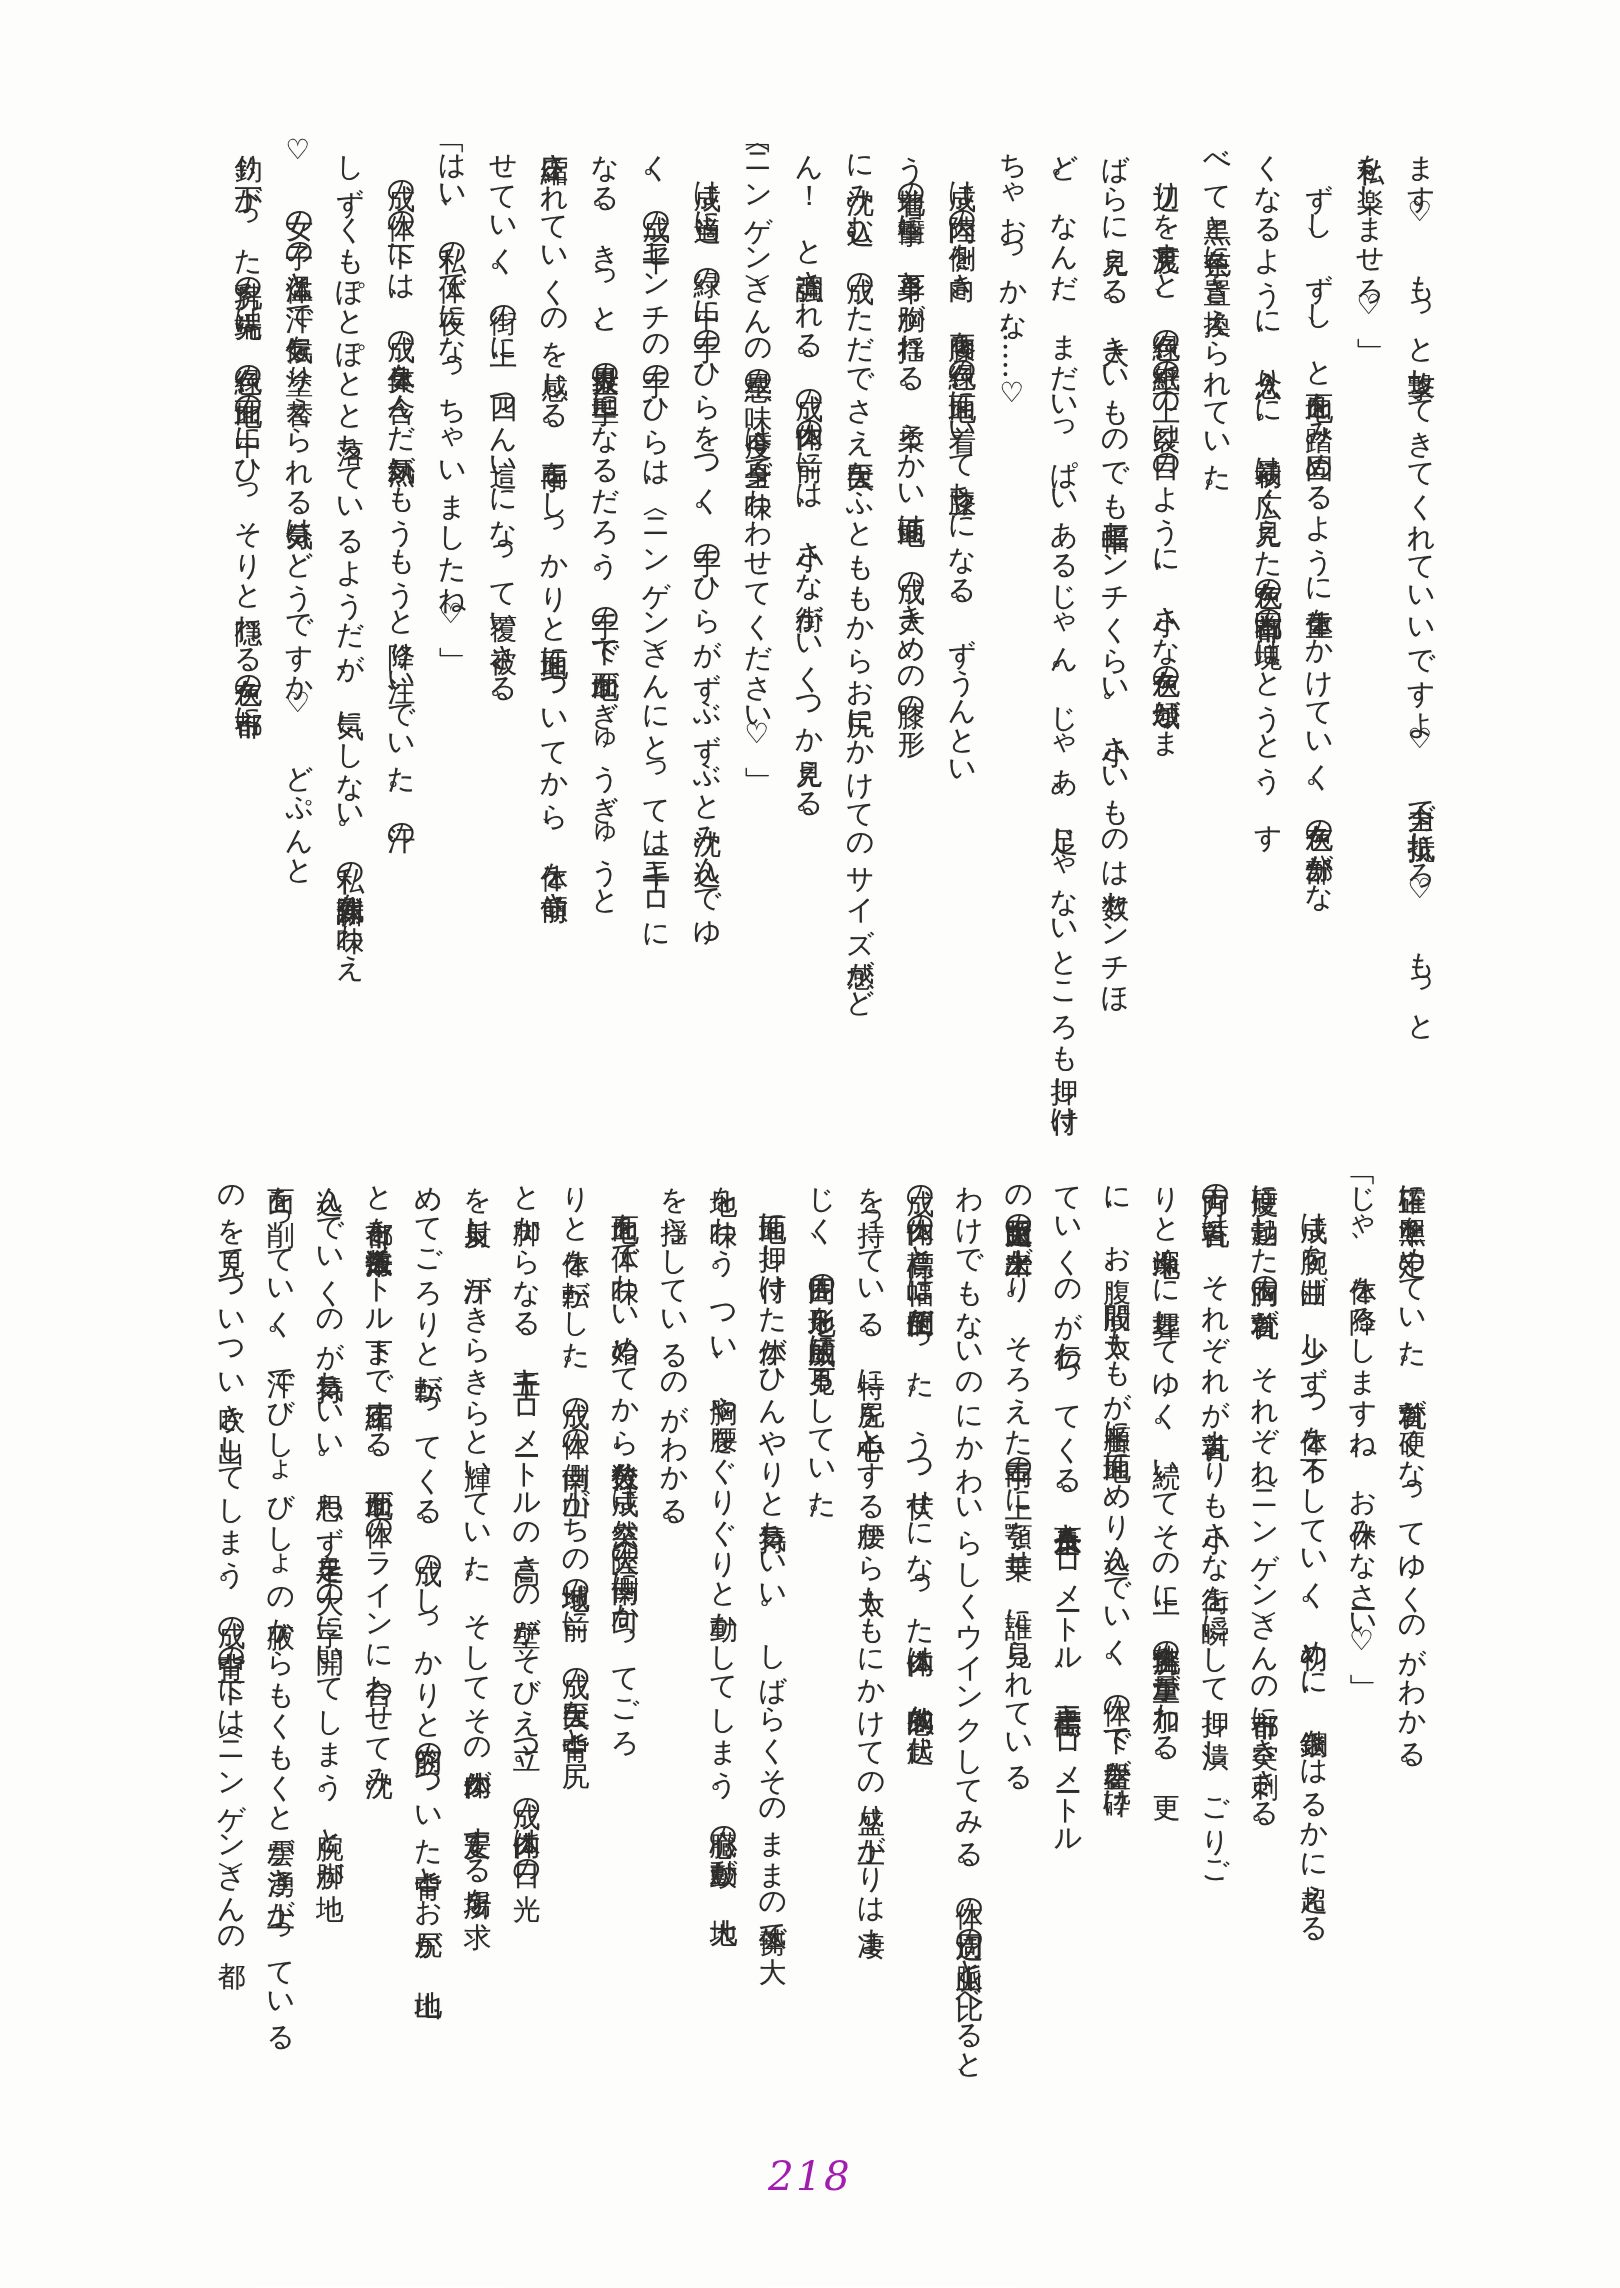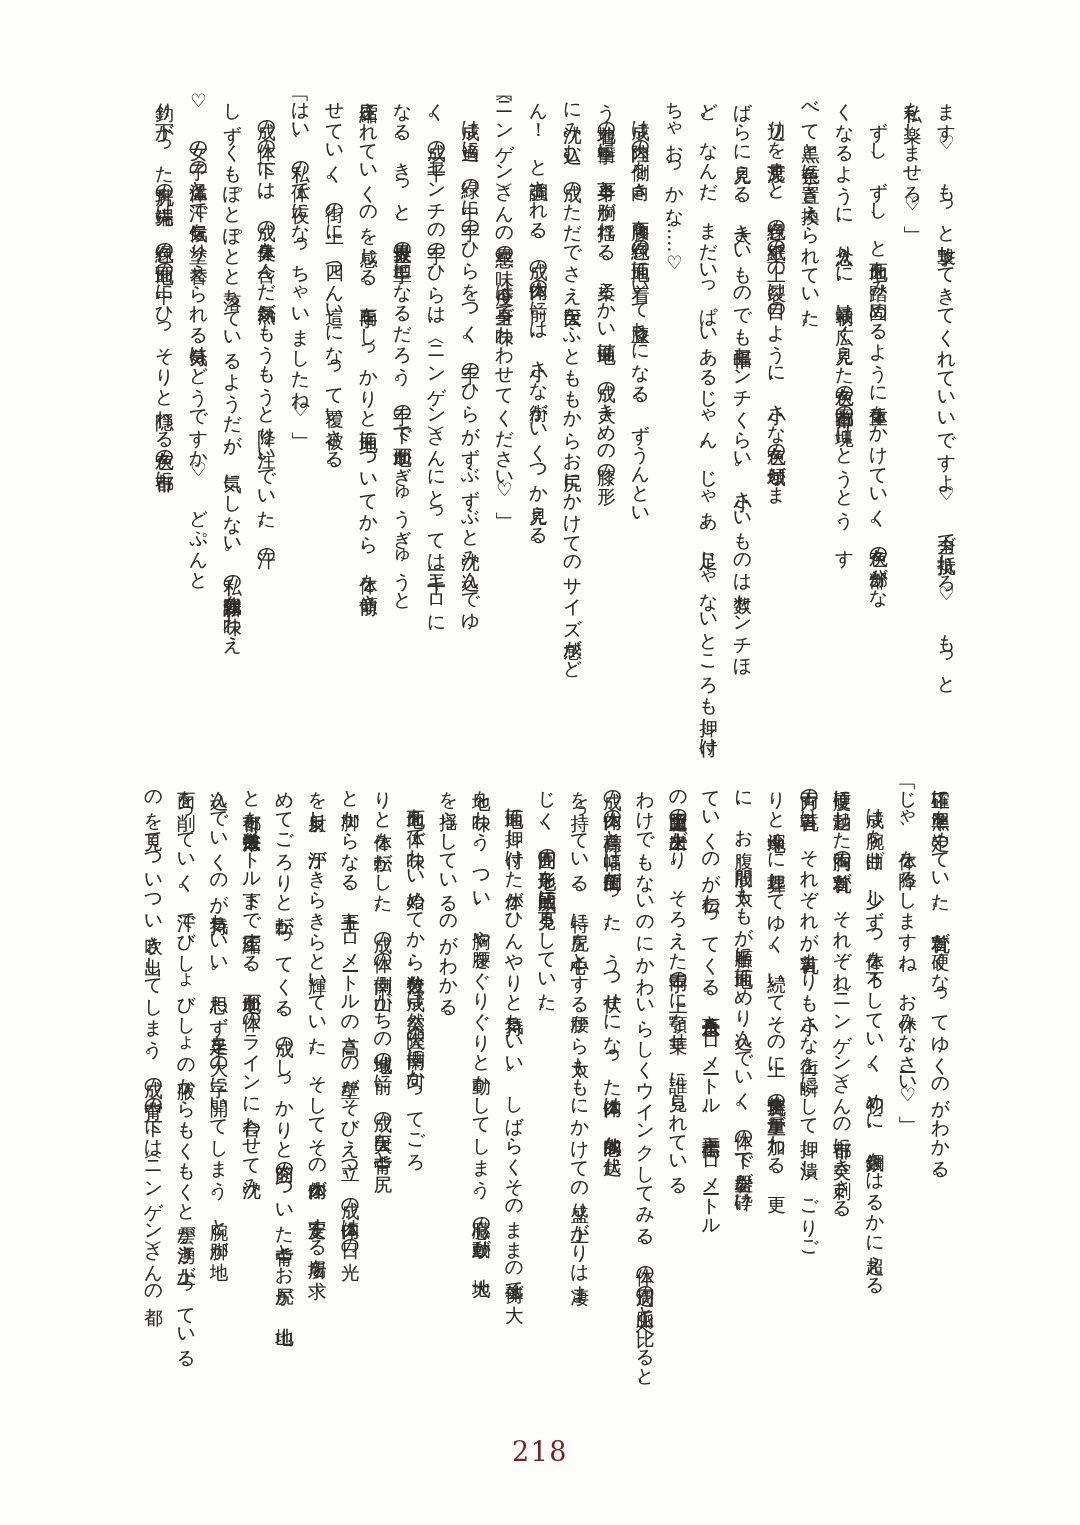--- a/index.html
+++ b/index.html
@@ -39,22 +39,23 @@
     height: 655px;
   }
   .band-bottom .tline { line-height: 32.8px; }
   .page-number {
     position: absolute;
     top: 1436px;
     left: 0;
     width: 100%;
     text-align: center;
     font-size: 27px;
-    color: #7f1d1d;
+    color: #a21caf;
     letter-spacing: 1.5px;
+    font-style: italic;
   }
 </style>
 </head>
 <body>
 
 <div class="page">
   <div class="band band-top">
       <div class="tline">ます♡　もっと攻撃してきてくれていいですよ♡　全力で抵抗しろ♡　もっと</div>
       <div class="tline">私を楽しませろ♡」</div>
       <div class="tline">　ずし、ずし、と地面を踏み固めるように体重をかけていく。灰色の部分がな</div>

